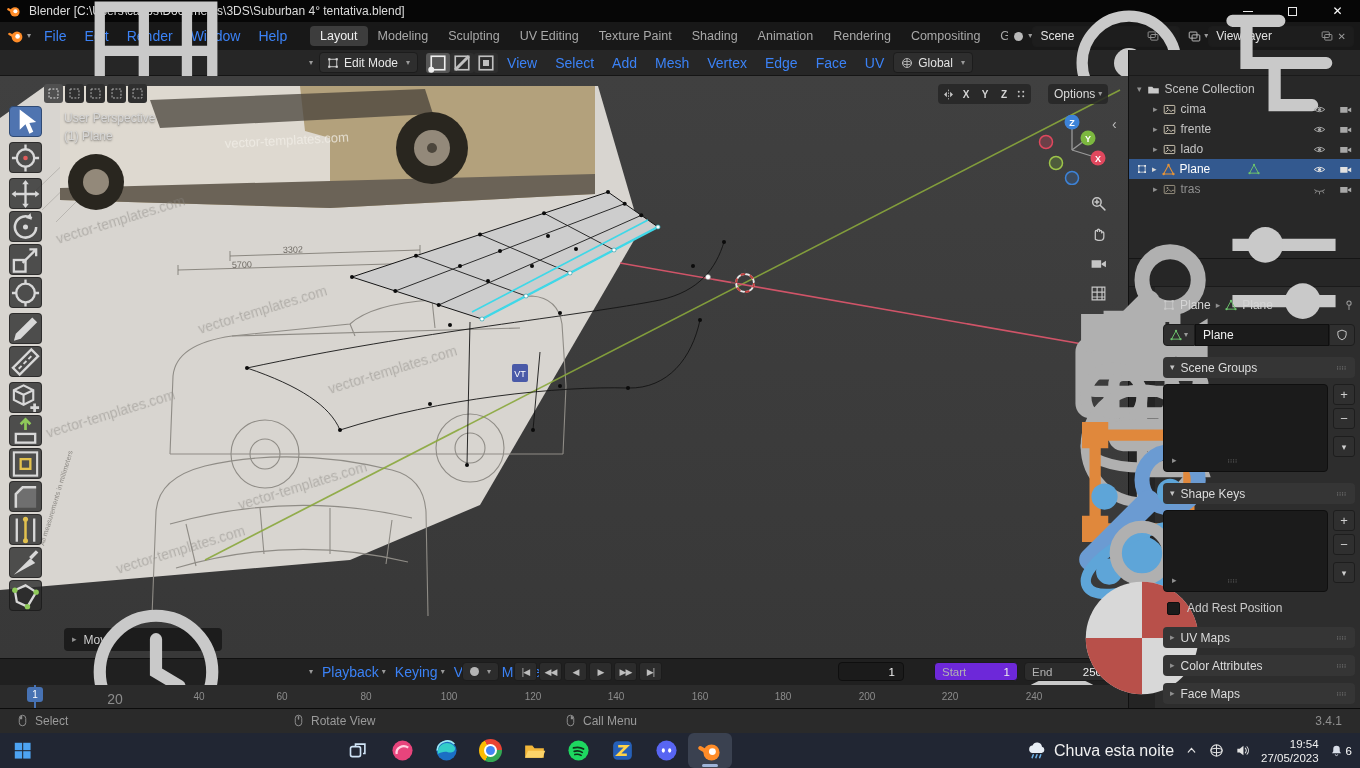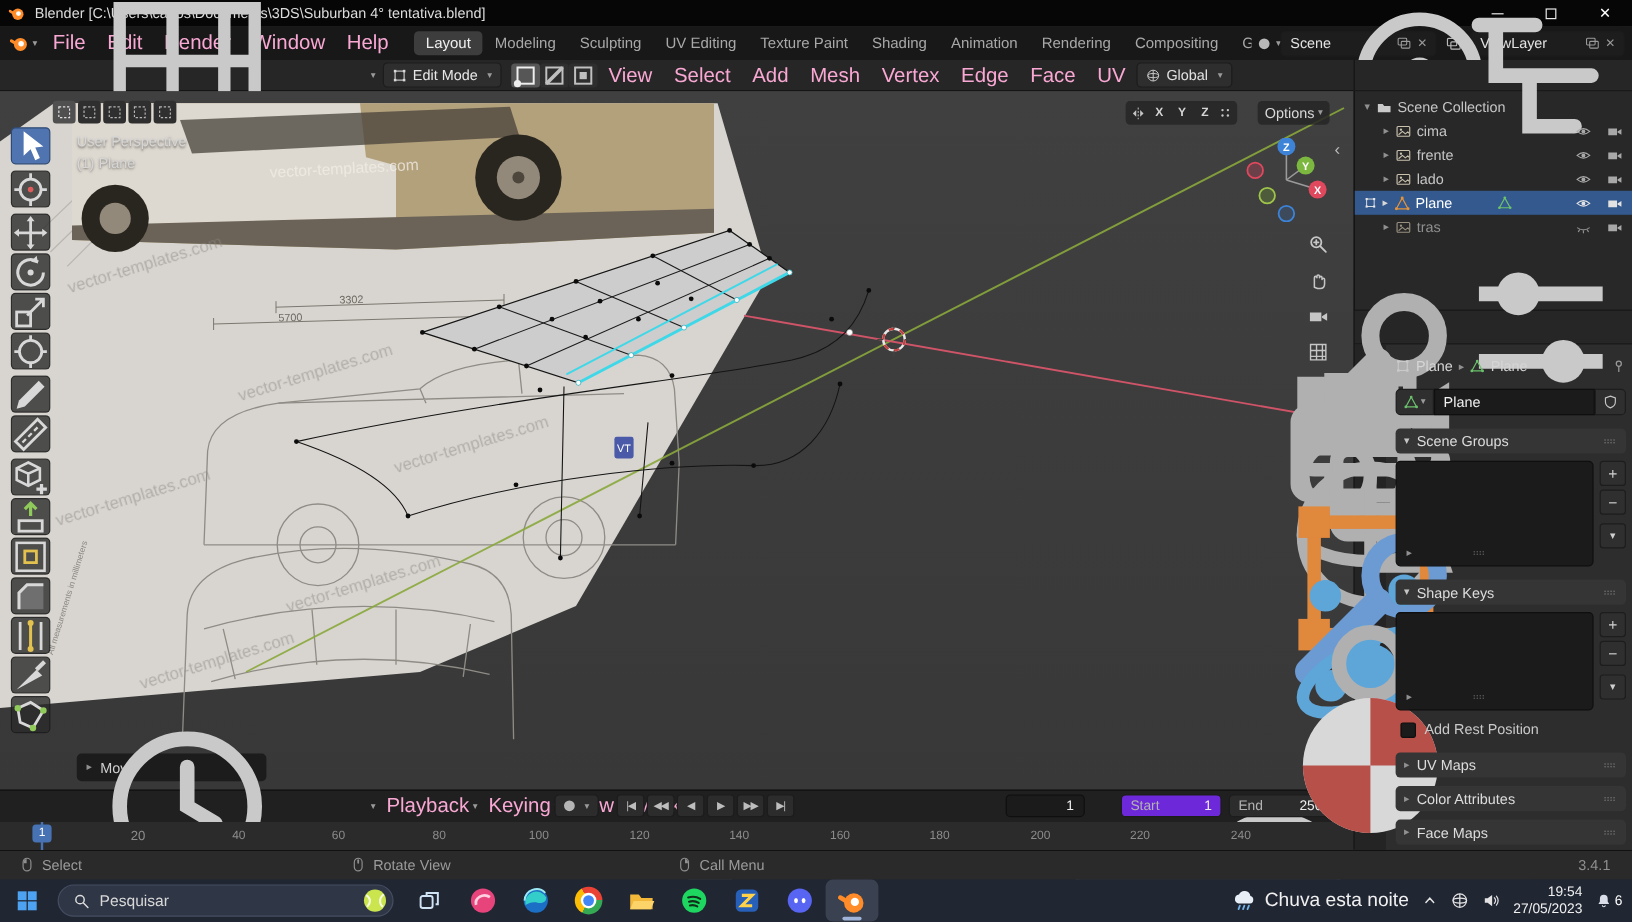--- a/index.html
+++ b/index.html
@@ -2,21 +2,21 @@
 <html><head>
 <meta charset="utf-8">
 <style>
 *{margin:0;padding:0;box-sizing:border-box}
 html,body{width:1360px;height:768px;background:#000;font-family:"Liberation Sans","DejaVu Sans",sans-serif;-webkit-user-select:none;user-select:none}
 .screen{position:relative;width:1360px;height:768px;overflow:hidden;background:#303030;font-size:12px;color:#d4d4d4}
 .ab{position:absolute}
 .row{display:flex;align-items:center}
 .ico{display:inline-flex;align-items:center;justify-content:center;flex:none}
 svg.s{display:block}
-.menu-item{padding:0 9px;color:#f9a8d4;font-size:17px;white-space:nowrap;cursor:default}
+.menu-item{padding:0 9px;color:#3b82f6;font-size:14px;white-space:nowrap;cursor:default}
 .tab{padding:3px 10px;border-radius:4px;color:#a8a8a8;font-size:12.5px;white-space:nowrap}
 .tab.active{background:#3d3d3d;color:#efefef}
 .caret{font-size:8px;color:#9a9a9a;margin-left:3px;line-height:1}
 .pill{background:#2c2c2c;border:1px solid #1c1c1c;border-radius:4px;height:21px;display:flex;align-items:center;padding:0 7px;gap:5px;white-space:nowrap}
 .field{background:#1b1b1b;border:1px solid #0f0f0f;border-radius:4px}
 .hbtn{display:flex;align-items:center;justify-content:center;border-radius:3px;color:#c0c0c0}
 .toolbtn{width:33px;height:31px;background:rgba(43,43,43,.8);border:1px solid rgba(18,18,18,.55);border-radius:4px;display:flex;align-items:center;justify-content:center;color:#d8d8d8;margin-bottom:2px}
 .toolbtn.active{background:#4f74b0;border-color:#2f4a74;color:#fff}
 .secthead{background:#353535;border-radius:4px;height:21px;display:flex;align-items:center;padding:0 7px;gap:6px;color:#dcdcdc;font-size:12px}
 .ol-row{height:20px;display:flex;align-items:center;font-size:12px;color:#c5c5c5;position:relative}
@@ -893,21 +893,21 @@
         <span style="flex:1"></span>
         <span style="color:#ececec;font-size:11.5px">1</span>
       </span>
       <span class="ab pill" style="left:1024px;top:3px;width:86px;height:19px;background:#2c2c2c">
         <span style="color:#b2b2b2;font-size:11.5px">End</span>
         <span style="flex:1"></span>
         <span style="color:#ececec;font-size:11.5px">250</span>
       </span>
     </div>
     <div class="ab" style="left:0;top:26px;width:1128px;height:24px;background:#2b2b2b;overflow:hidden">
-      <span class="ab" style="left:103px;top:6px;width:24px;text-align:center;font-size:11px;color:#8c8c8c">20</span>
+      <span class="ab" style="left:103px;top:6px;width:24px;text-align:center;font-size:14px;color:#8c8c8c">20</span>
       <span class="ab" style="left:187px;top:6px;width:24px;text-align:center;font-size:10px;color:#8c8c8c">40</span>
       <span class="ab" style="left:270px;top:6px;width:24px;text-align:center;font-size:10px;color:#8c8c8c">60</span>
       <span class="ab" style="left:354px;top:6px;width:24px;text-align:center;font-size:10px;color:#8c8c8c">80</span>
       <span class="ab" style="left:437px;top:6px;width:24px;text-align:center;font-size:10px;color:#8c8c8c">100</span>
       <span class="ab" style="left:521px;top:6px;width:24px;text-align:center;font-size:10px;color:#8c8c8c">120</span>
       <span class="ab" style="left:604px;top:6px;width:24px;text-align:center;font-size:10px;color:#8c8c8c">140</span>
       <span class="ab" style="left:688px;top:6px;width:24px;text-align:center;font-size:10px;color:#8c8c8c">160</span>
       <span class="ab" style="left:771px;top:6px;width:24px;text-align:center;font-size:10px;color:#8c8c8c">180</span>
       <span class="ab" style="left:855px;top:6px;width:24px;text-align:center;font-size:10px;color:#8c8c8c">200</span>
       <span class="ab" style="left:938px;top:6px;width:24px;text-align:center;font-size:10px;color:#8c8c8c">220</span>
@@ -1286,33 +1286,20 @@
     </span>
     <span class="ab" style="right:18px;top:5px;color:#8f8f8f">3.4.1</span>
   </div>
 
   <div class="ab" style="left:0;top:733px;width:1360px;height:35px;background:#212633">
     <span class="tbtile ab" style="left:2px;top:0;width:40px">
         <svg class="s" style="width:19px;height:19px;color:#4da3f2">
           <use href="#iStart"></use>
         </svg>
       </span>
-    <div class="ab row" style="left:48px;top:4px;width:280px;height:27px;background:#2f3646;border:1px solid #454e61;border-radius:14px;padding:0 4px 0 12px;gap:8px">
-      <span class="ico" style="color:#dcdcdc">
-          <svg class="s" style="width:14px;height:14px">
-            <use href="#iMag"></use>
-          </svg>
-        </span>
-      <span style="flex:1;font-size:13px;color:#d8d8d8">Pesquisar</span>
-      <span class="ico">
-          <svg class="s" style="width:21px;height:21px">
-            <use href="#iTennis"></use>
-          </svg>
-        </span>
-    </div>
     <div class="ab row" style="left:336px;top:0;height:35px">
       <span class="tbtile" style="color:#cfe3f5">
           <svg class="s" style="width:20px;height:20px">
             <use href="#iTaskView"></use>
           </svg>
         </span>
       <span class="tbtile">
           <svg class="s" style="width:23px;height:23px">
             <use href="#iPinkApp"></use>
           </svg>

